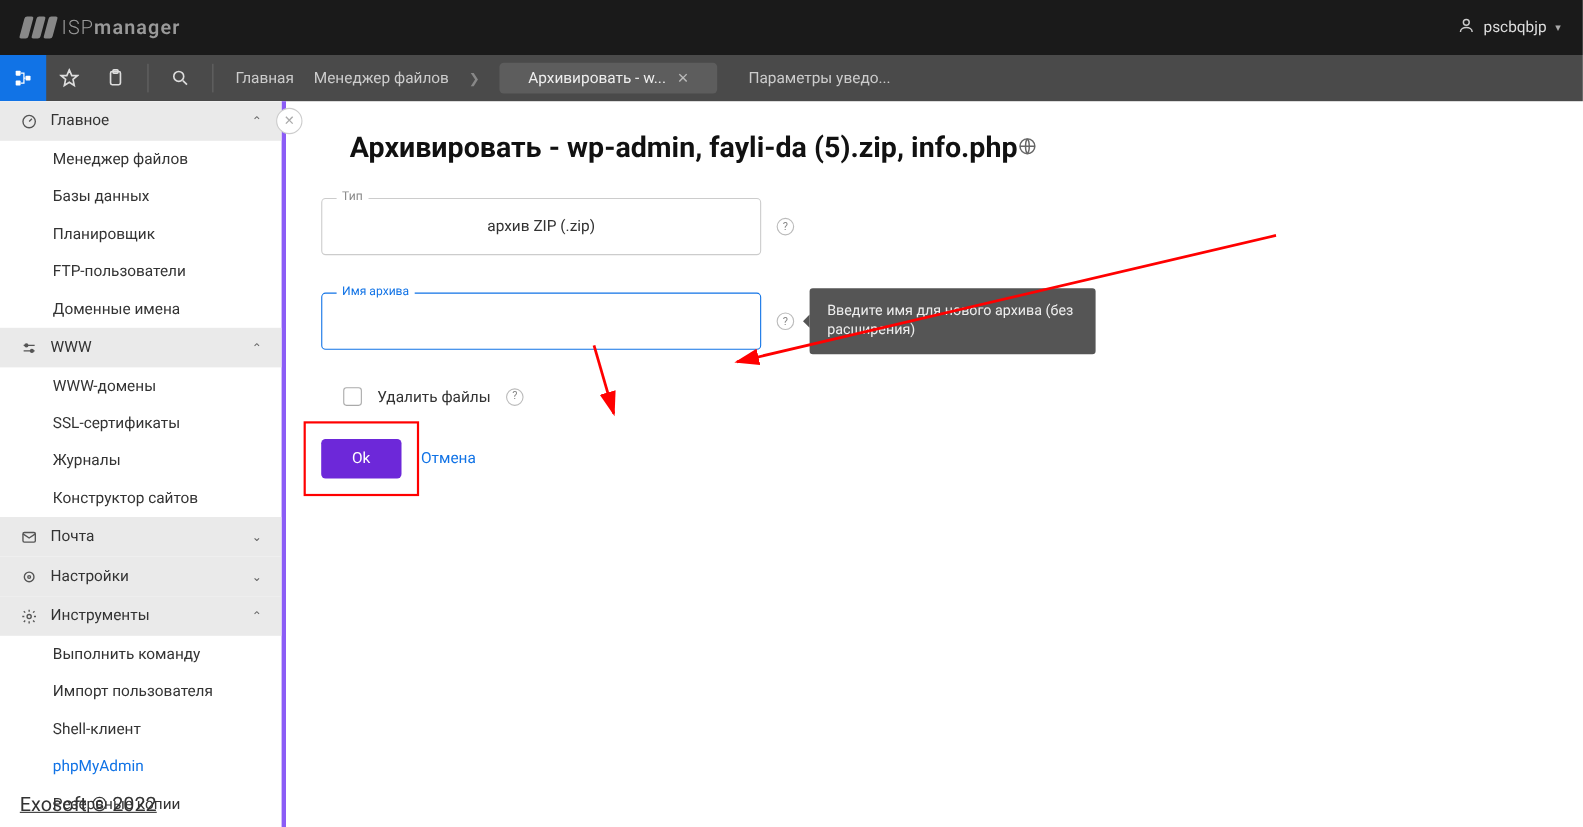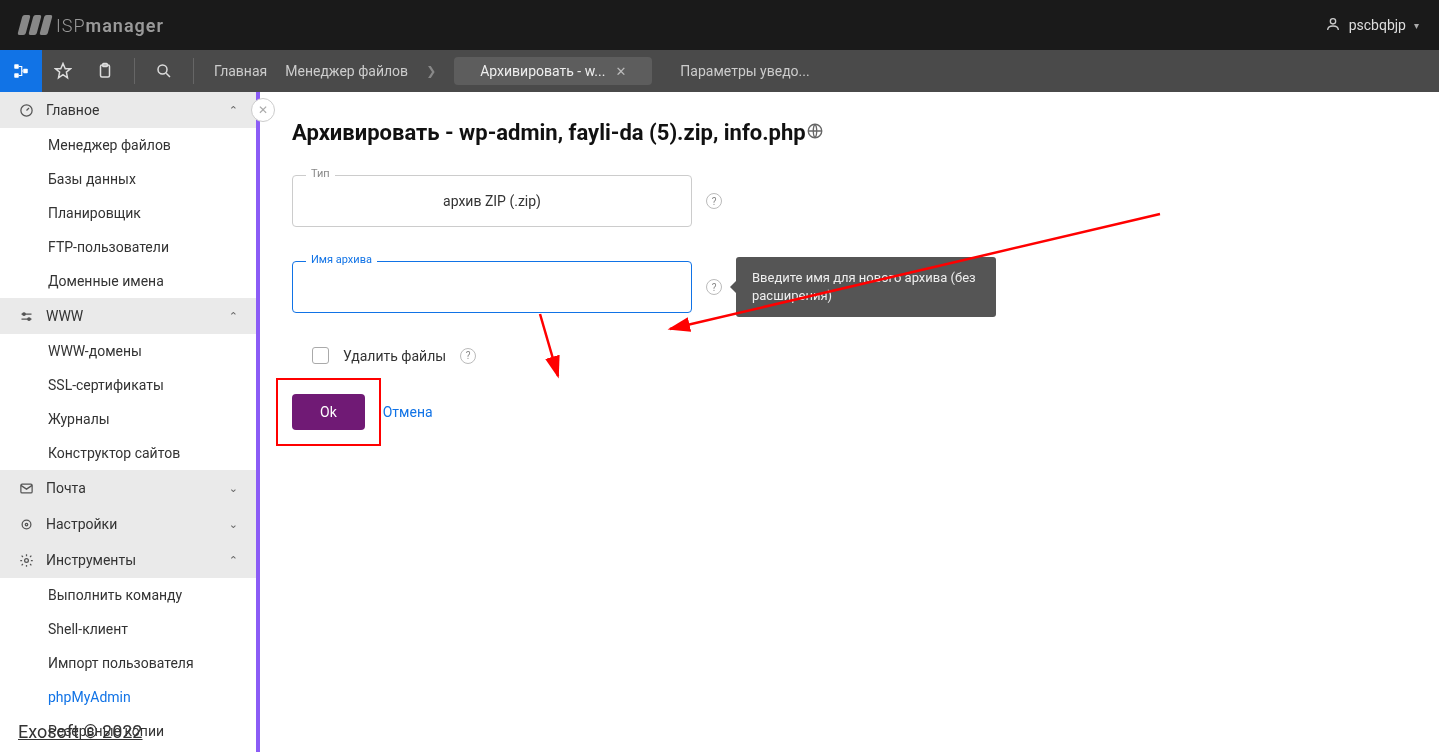--- a/index.html
+++ b/index.html
@@ -32,40 +32,40 @@
 .sidebar { position: absolute; top: 92px; left: 0; width: 260px; bottom: 0; background: #fff; border-right: 4px solid #8b5cf6; overflow-y: auto; }
 .sb-group-header { display: flex; align-items: center; padding: 10px 18px; background: #eaeaea; font-size: 14px; color: #333; cursor: pointer; justify-content: space-between; }
 .sb-group-header .gh-left { display: flex; align-items: center; gap: 12px; }
 .sb-icon { width: 16px; color: #555; display: flex; align-items: center; justify-content: center; }
 .sb-item { padding: 9px 18px 9px 48px; font-size: 14px; color: #333; cursor: pointer; }
 .sb-item.active { color: #1173e6; }
 .sb-caret { font-size: 11px; color: #666; }
 
 
 .main { position: absolute; top: 92px; left: 260px; right: 0; bottom: 0; padding: 28px 32px; }
-.page-title { font-size: 22px; font-weight: 700; color: #111; display: flex; align-items: center; margin-bottom: 30px; }
+.page-title { font-size: 26px; font-weight: 700; color: #111; display: flex; align-items: center; margin-bottom: 30px; margin-left: 26px; }
 .globe-icon { color: #666; font-size: 18px; }
 
 .form-row { display: flex; align-items: center; gap: 14px; margin-bottom: 30px; }
 .field-wrap { position: relative; width: 400px; }
 .field-label { position: absolute; top: -8px; left: 14px; background: #fff; padding: 0 5px; font-size: 11px; color: #888; }
 .field-label.focused { color: #1173e6; }
 .field-input { width: 100%; height: 52px; border: 1px solid #ccc; border-radius: 4px; padding: 0 14px; font-size: 14px; color: #333; outline: none; background: #fff; text-align: center; }
 .field-input.focused { border: 1px solid #1173e6; }
 .help-icon { width: 16px; height: 16px; border: 1px solid #bbb; border-radius: 50%; font-size: 10px; color: #888; display: flex; align-items: center; justify-content: center; cursor: pointer; }
 
 .tooltip { background: #555; color: #eee; padding: 12px 16px; border-radius: 3px; font-size: 13px; max-width: 260px; line-height: 1.4; position: relative; }
 .tooltip::before { content:''; position:absolute; left:-6px; top:50%; transform:translateY(-50%); border:6px solid transparent; border-right-color:#555; border-left:none; }
 
 .checkbox-row { display: flex; align-items: center; gap: 14px; margin-bottom: 30px; padding-left: 20px; }
 .checkbox { width: 17px; height: 17px; border: 1px solid #aaa; border-radius: 3px; cursor: pointer; }
 .checkbox-label { font-size: 14px; color: #333; }
 
 .button-row { display: flex; align-items: center; gap: 18px; }
-.btn-primary { background: #701a75; color: #fff; border: none; padding: 10px 28px; border-radius: 4px; font-size: 14px; cursor: pointer; }
+.btn-primary { background: #6d28d9; color: #fff; border: none; padding: 10px 28px; border-radius: 4px; font-size: 14px; cursor: pointer; }
 .btn-link { color: #1173e6; font-size: 14px; cursor: pointer; }
 
 
 .red-box { position:absolute; border:2px solid #f00; pointer-events:none; }
 
 
 .close-circle { position: absolute; top: 98px; left: 251px; width: 24px; height: 24px; border: 1px solid #ccc; border-radius: 50%; background: #fff; display: flex; align-items: center; justify-content: center; color: #aaa; font-size: 12px; cursor: pointer; z-index: 5; }
 
 
 .footer { position: absolute; bottom: 10px; left: 18px; font-size: 18px; color: #333; text-decoration: underline; cursor: pointer; }
@@ -208,22 +208,22 @@
           <svg width="15" height="15" viewBox="0 0 24 24" fill="none" stroke="#555" stroke-width="2">
             <circle cx="12" cy="12" r="3"></circle>
             <path d="M12 2v3M12 19v3M4.2 4.2l2.1 2.1M17.7 17.7l2.1 2.1M2 12h3M19 12h3M4.2 19.8l2.1-2.1M17.7 6.3l2.1-2.1"></path>
           </svg>
         </span>
         <span>Инструменты</span>
       </div>
       <span class="sb-caret">⌃</span>
     </div>
     <div class="sb-item">Выполнить команду</div>
+    <div class="sb-item">Импорт пользователя</div>
     <div class="sb-item">Shell-клиент</div>
-    <div class="sb-item">Импорт пользователя</div>
     <div class="sb-item active">phpMyAdmin</div>
     <div class="sb-item">Резервные копии</div>
   </div>
 
 <div class="close-circle">✕</div>
 
 <div class="main">
   <h1 class="page-title">
     <span>Архивировать - wp-admin, fayli-da (5).zip, info.php</span>
     <span class="globe-icon">

